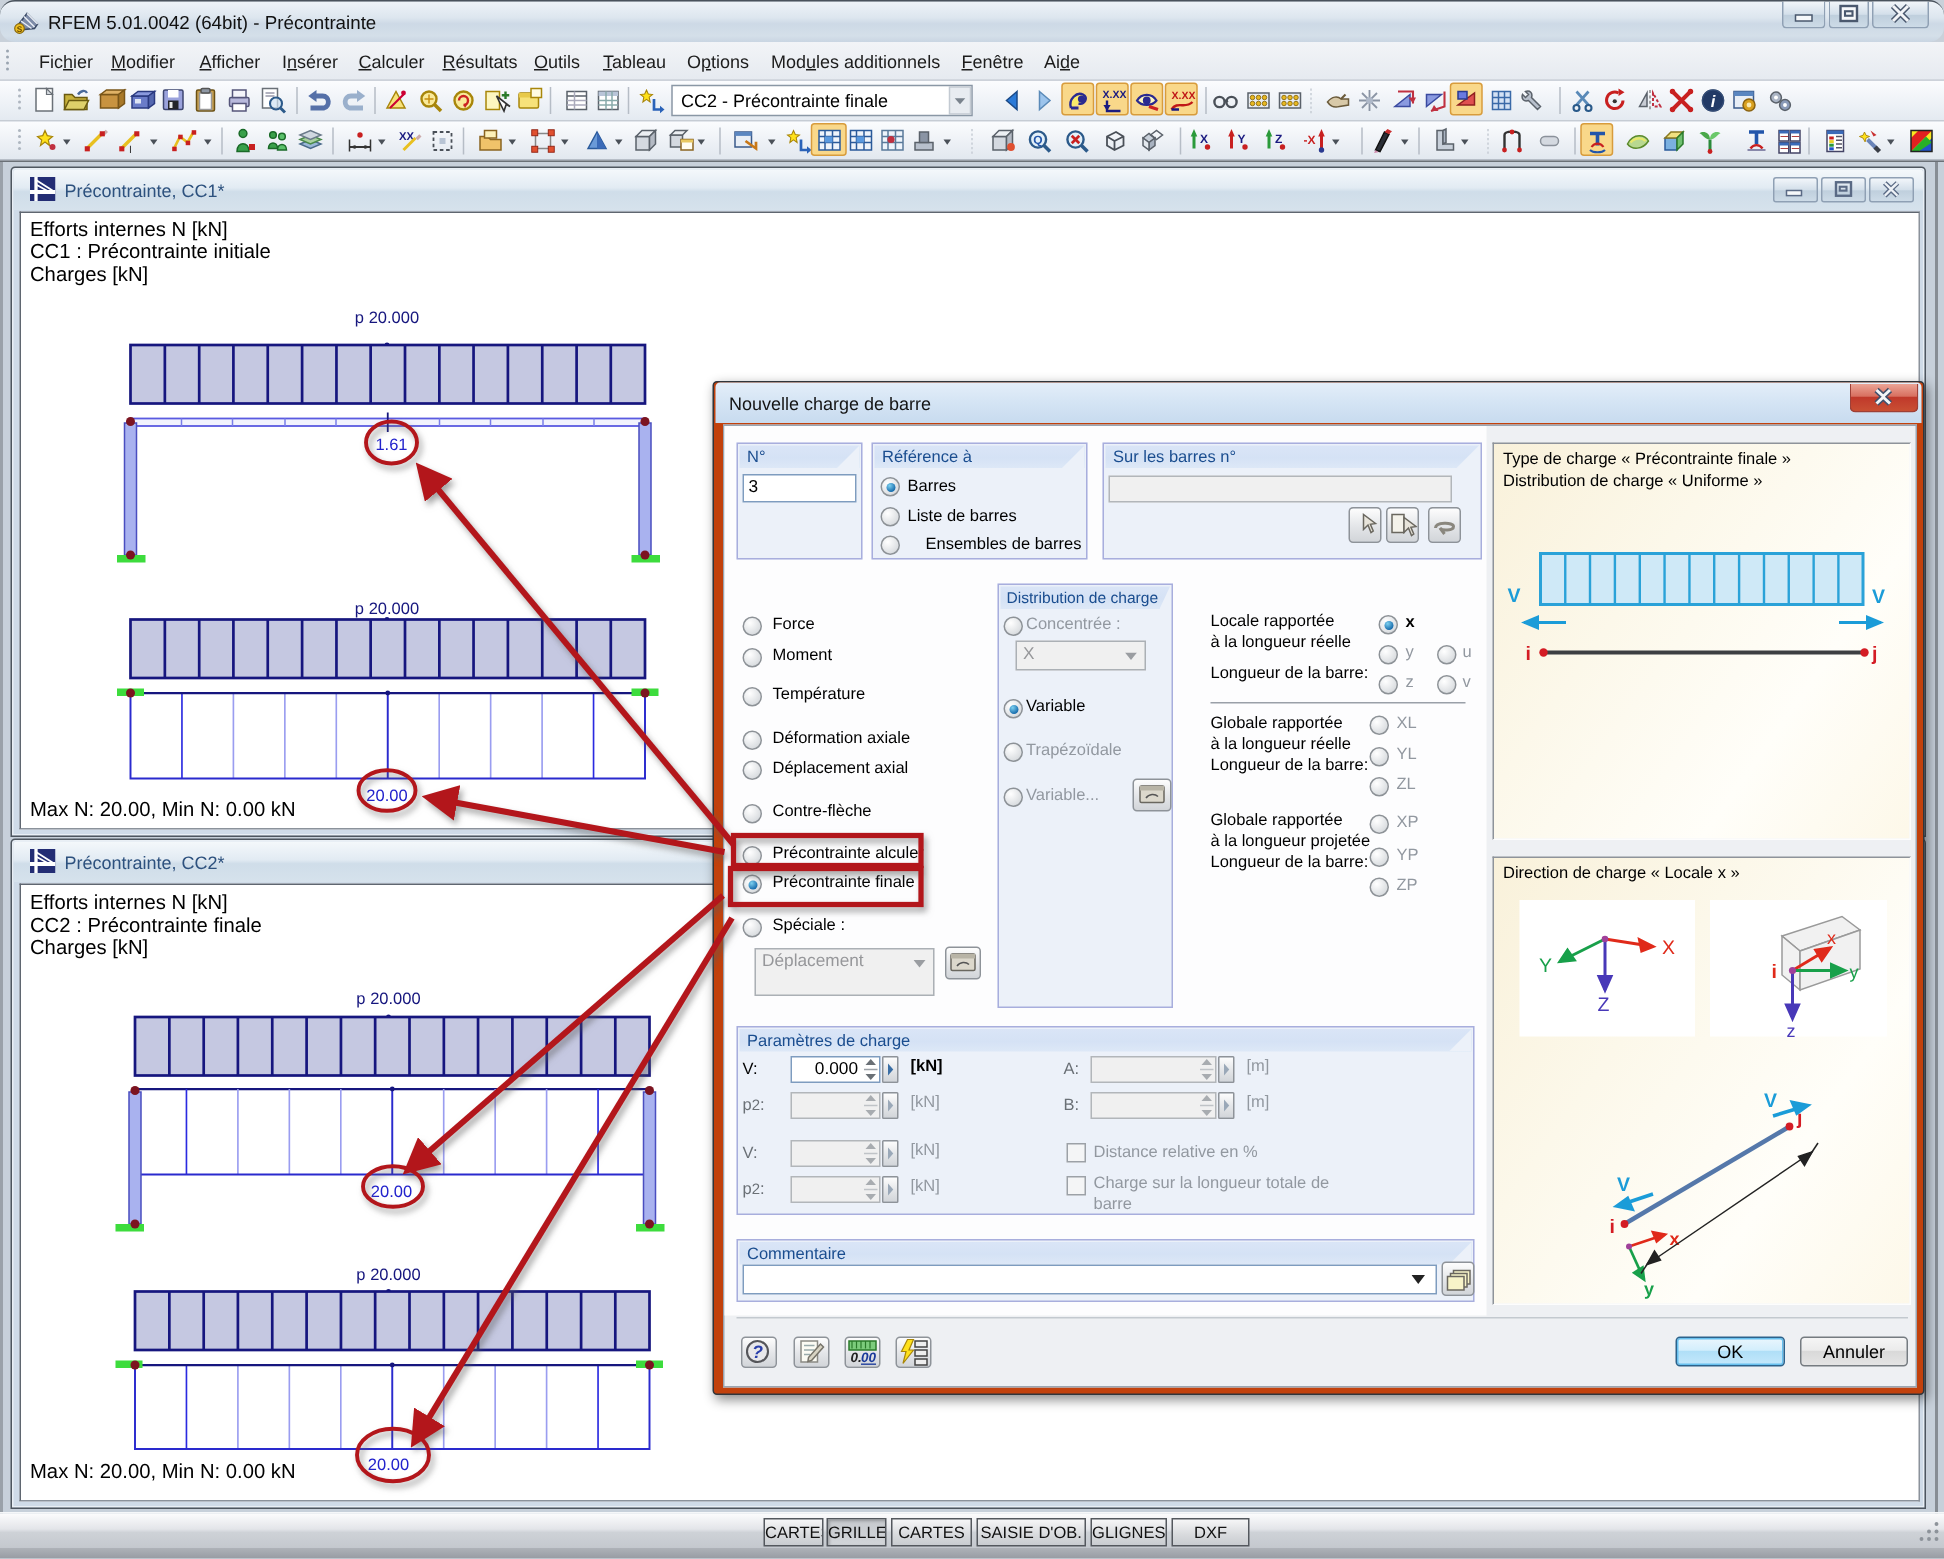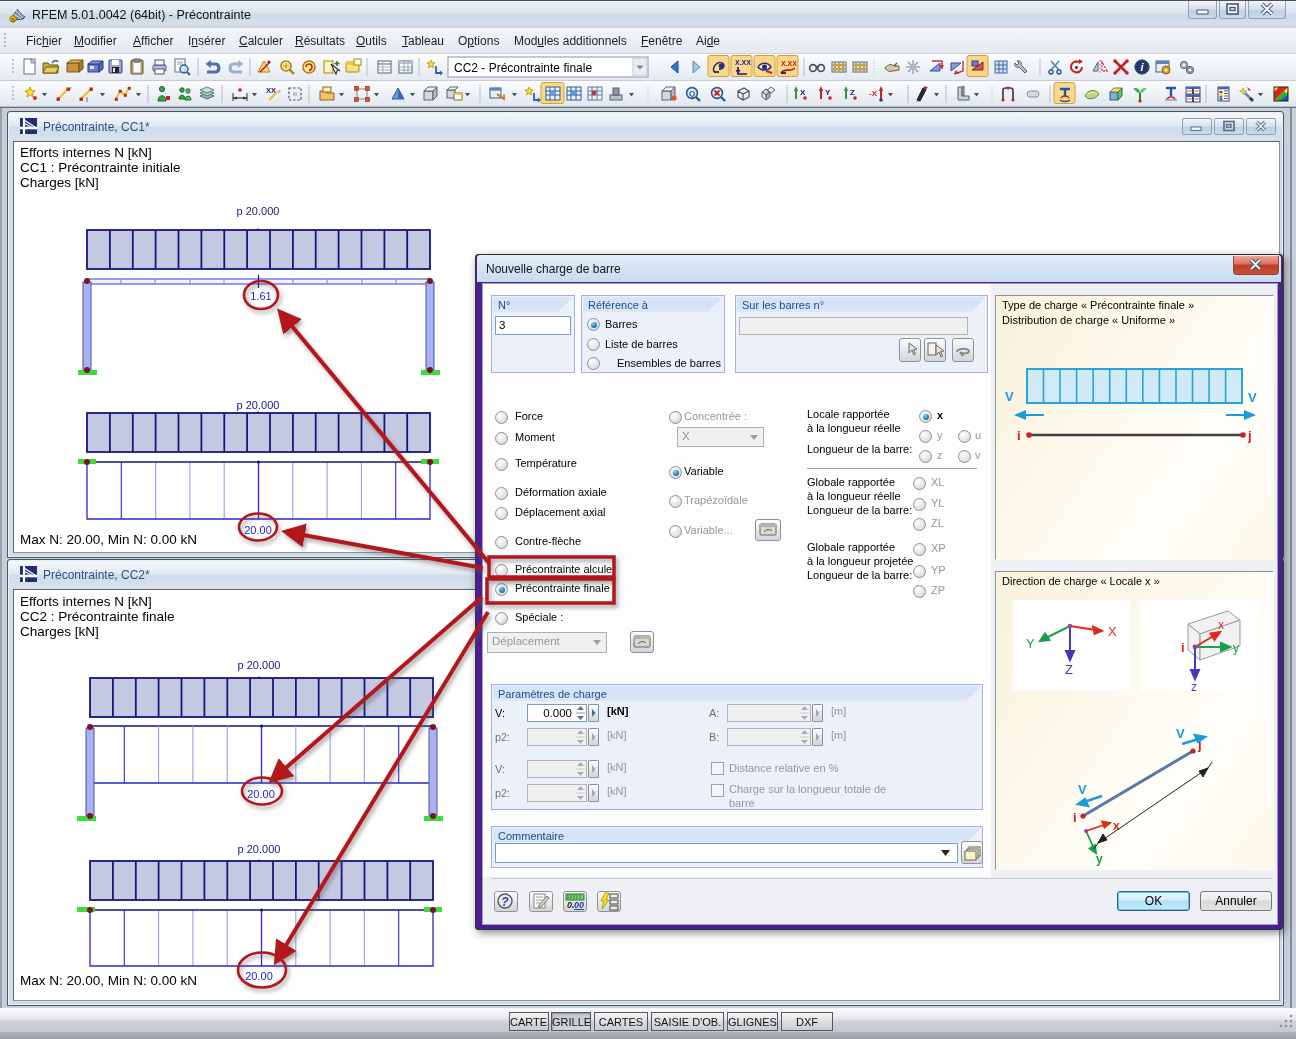--- a/index.html
+++ b/index.html
@@ -2,21 +2,21 @@
 <html><head>
 <meta charset="utf-8">
 <style>
   * { margin:0; padding:0; box-sizing:border-box; }
   html,body { width:1296px; height:1039px; overflow:hidden; }
   body { font-family:"Liberation Sans", sans-serif; position:relative; background:#c9d1da; }
   .abs { position:absolute; }
   
   #titlebar { left:0; top:0; width:1296px; height:28px;
     background:linear-gradient(#eef3f8 0%, #dde6ef 40%, #cdd9e6 55%, #d4dfe9 85%, #c9d5e2 100%);
-    border-top:1px solid #49525c; }
+    border-top:1px solid #49525c;border-radius:10px; }
   #titlebar .ttext { position:absolute; left:32px; top:7px; font-size:12.5px; color:#111; }
   #menubar { left:0; top:28px; width:1296px; height:26px; background:linear-gradient(#f2f4f7,#e6eaf0); border-bottom:1px solid #cdd2da; }
   .menu-item { position:absolute; top:6px; font-size:12px; color:#1c1c1c; }
   .menu-item u { text-decoration:underline; }
   #toolbar1 { left:0; top:54px; width:1296px; height:27px; background:linear-gradient(#fbfcfe,#e4eaf1); border-bottom:1px solid #c6ccd4; }
   #toolbar2 { left:0; top:81px; width:1296px; height:26px; background:linear-gradient(#fbfcfe,#e2e8ef); border-bottom:1px solid #b7bec7; }
   
   #mdi { left:0; top:107px; width:1296px; height:901px; background:#c7d0da; border-top:1px solid #6a7076; }
   .mwin { position:absolute; background:#cfdbe8; border:1px solid #4e565f; border-radius:3px 3px 0 0; box-shadow:inset 0 0 0 1px #e9eff5; }
   .mtitle { position:absolute; left:1px; right:1px; top:1px; height:27px;
@@ -27,21 +27,21 @@
   .wbtn { width:30px; height:17px; border:1px solid #8fa0b4; border-radius:2px; margin-left:2px;
      background:linear-gradient(#f2f6fa,#d3dfea 50%,#bfcfdd 55%,#cddbe7); position:relative; }
   
   #statusbar { left:0; top:1008px; width:1296px; height:24px;
      background:linear-gradient(#fcfcfd 0%, #e3e5e9 45%, #ced2d7 55%, #c4c8ce 100%); border-top:1px solid #f5f7f9; }
   #statusbot { left:0; top:1032px; width:1296px; height:7px; background:linear-gradient(#aeb2b8,#989ca3); }
   .sbtn { position:absolute; top:3px; height:19px; border:1px solid #54585e; background:linear-gradient(#f6f6f7,#d8dadd 60%,#c9ccd0);
      font-size:11px; color:#111; text-align:center; padding-top:3px; white-space:nowrap; overflow:hidden; }
   .sbtn.pressed { background:linear-gradient(#c6c9cd,#d2d5d9); box-shadow:inset 1px 1px 2px rgba(0,0,0,.25); }
   
-  #dialog { left:475px; top:254px; width:808px; height:676px; background:#4c1d95;
+  #dialog { left:475px; top:254px; width:808px; height:676px; background:#c2410c;
      border:1px solid #30353b; border-radius:3px; box-shadow:2px 3px 8px rgba(0,0,0,.45); }
   #dlg-title { position:absolute; left:1px; top:0; right:1px; height:27px;
      background:linear-gradient(#e4eef9 0%, #d4e4f4 50%, #c8dbef 100%); border-radius:3px 3px 0 0; }
   #dlg-title span { position:absolute; left:9px; top:7px; font-size:12px; color:#141414; }
   #dlg-close { position:absolute; left:757px; top:1px; width:46px; height:19px; border:1px solid #9e4037; border-top:none;
      border-radius:0 0 4px 4px; background:linear-gradient(#eba496 0%,#d87060 45%,#c0392b 50%,#c94f33 100%); }
   #dlg-body { position:absolute; left:6px; top:28px; width:796px; height:642px; background:#eef0f3; border:1px solid #9aa5b1; }
   #dlg-form { position:absolute; left:0; top:0; width:508px; height:593px; background:#fdfdfe; }
   .grp { position:absolute; background:#ecf1f9; border:1px solid #a8aedd; }
   .ghead { position:absolute; left:1px; top:1px; right:1px; height:15px;
@@ -959,29 +959,32 @@
     <div class="radio" style="left:12px;top:223px"></div>
       <div class="glabel" style="left:32px;top:222px">Déplacement axial</div>
     <div class="radio" style="left:12px;top:252px"></div>
       <div class="glabel" style="left:32px;top:251px">Contre-flèche</div>
     <div class="radio" style="left:12px;top:280px"></div>
       <div class="glabel" style="left:32px;top:279px">Précontrainte alculer</div>
     <div class="radio sel" style="left:12px;top:299px"></div>
       <div class="glabel" style="left:32px;top:298px">Précontrainte finale</div>
     <div class="radio" style="left:12px;top:328px"></div>
       <div class="glabel" style="left:32px;top:327px">Spéciale :</div>
-    <div class="combo" style="left:4px;top:348px;width:120px;height:21px">Déplacement<svg style="position:absolute;right:4px;top:7px" width="9" height="6">
+    <div class="combo" style="left:20px;top:348px;width:120px;height:32px">Déplacement<svg style="position:absolute;right:4px;top:7px" width="9" height="6">
           <path d="M0 0 L8 0 L4 5 Z" fill="#9a9da1"></path>
         </svg></div>
     <div class="cbtn" style="left:147px;top:347px"><svg width="22" height="20" viewBox="0 0 22 20">
           <rect x="3" y="4" width="16" height="11" rx="1" fill="#dcd8cc" stroke="#6a675f"></rect>
           <rect x="3" y="4" width="16" height="3" fill="#b8b4a6"></rect>
           <path d="M7 12 C9 9 13 9 15 11" stroke="#555" fill="none"></path>
         </svg></div>
 
+    <div class="grp" style="left:182px;top:105px;width:117px;height:283px">
+      <div class="ghead sm">Distribution de charge</div>
+    </div>
     <div class="radio" style="left:186px;top:127px"></div>
       <div class="glabel dis" style="left:201px;top:126px">Concentrée :</div>
     <div class="combo" style="left:194px;top:143px;width:87px;height:20px">X<svg style="position:absolute;right:4px;top:7px" width="9" height="6">
           <path d="M0 0 L8 0 L4 5 Z" fill="#9a9da1"></path>
         </svg></div>
     <div class="radio sel" style="left:186px;top:182px"></div>
       <div class="glabel" style="left:201px;top:181px">Variable</div>
     <div class="radio" style="left:186px;top:211px"></div>
       <div class="glabel dis" style="left:201px;top:210px">Trapézoïdale</div>
     <div class="radio" style="left:186px;top:241px"></div>

